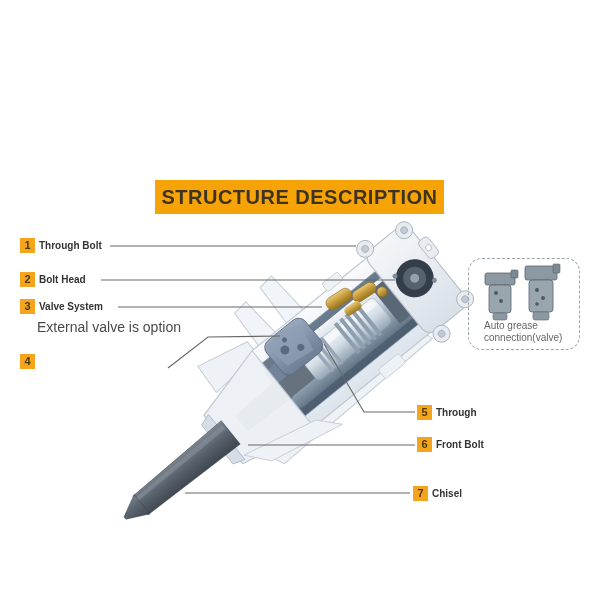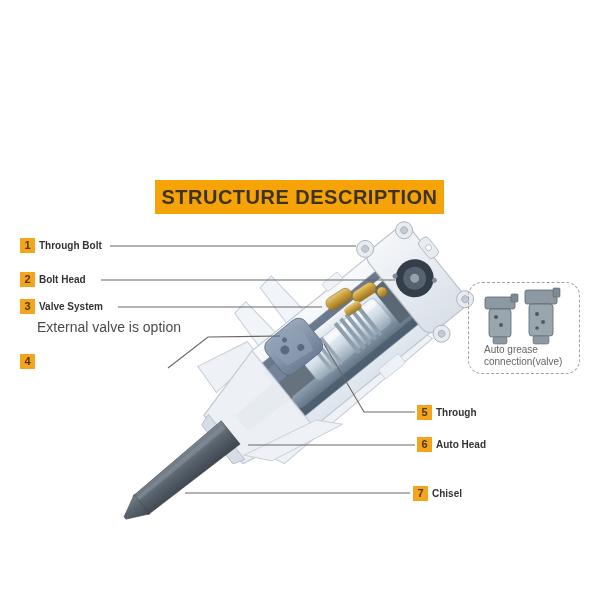--- a/index.html
+++ b/index.html
@@ -7,21 +7,21 @@
   .stage{position:relative;width:600px;height:600px;background:#fff;overflow:hidden;margin-top:41px;}
   .banner{position:absolute;left:155px;top:139px;width:289px;height:34px;background:#F5A307;
           color:#3e3322;font-weight:bold;font-size:20px;letter-spacing:.5px;
           display:flex;align-items:center;justify-content:center;}
   svg.layer{position:absolute;left:0;top:0;}
   .plabel{position:absolute;display:flex;align-items:flex-start;gap:4px;}
   .badge{width:15px;height:15px;background:#F5A41E;color:#4d3a05;font-size:11px;font-weight:bold;
          text-align:center;line-height:15px;flex:0 0 15px;}
   .ptext{font-size:10px;font-weight:bold;color:#333;line-height:15px;white-space:nowrap;}
   .note{position:absolute;left:37px;top:278px;font-size:14px;color:#4a4a4a;white-space:nowrap;}
-  .grease{position:absolute;left:468px;top:241px;width:112px;height:92px;
+  .grease{position:absolute;left:468px;top:217px;width:112px;height:92px;
           border:1.6px dashed #9aa2aa;border-radius:14px;box-sizing:border-box;}
   .grease-text{position:absolute;left:15px;top:61px;font-size:10px;line-height:11.5px;color:#666;white-space:nowrap;}
 </style>
 </head>
 <body>
 
 <div class="stage">
 
   <svg class="layer" width="600" height="600" viewBox="0 0 600 600">
     <defs>
@@ -191,21 +191,21 @@
   <div class="note">External valve is option</div>
   <div class="plabel" style="left:20px;top:313px;">
     <span class="badge">4</span>
   </div>
   <div class="plabel" style="left:417px;top:364px;">
     <span class="badge">5</span>
     <span class="ptext">Through</span>
   </div>
   <div class="plabel" style="left:417px;top:396px;">
     <span class="badge">6</span>
-    <span class="ptext">Auto Head</span>
+    <span class="ptext">Front Bolt</span>
   </div>
   <div class="plabel" style="left:413px;top:445px;">
     <span class="badge">7</span>
     <span class="ptext">Chisel</span>
   </div>
 
   <div class="grease">
     <svg width="109" height="60" viewBox="0 0 109 60" style="position:absolute;left:0;top:4px;">
       <g>
         <rect x="16" y="10" width="30" height="12" rx="2" fill="#8d99a2" stroke="#5a666f" stroke-width=".8"></rect>

